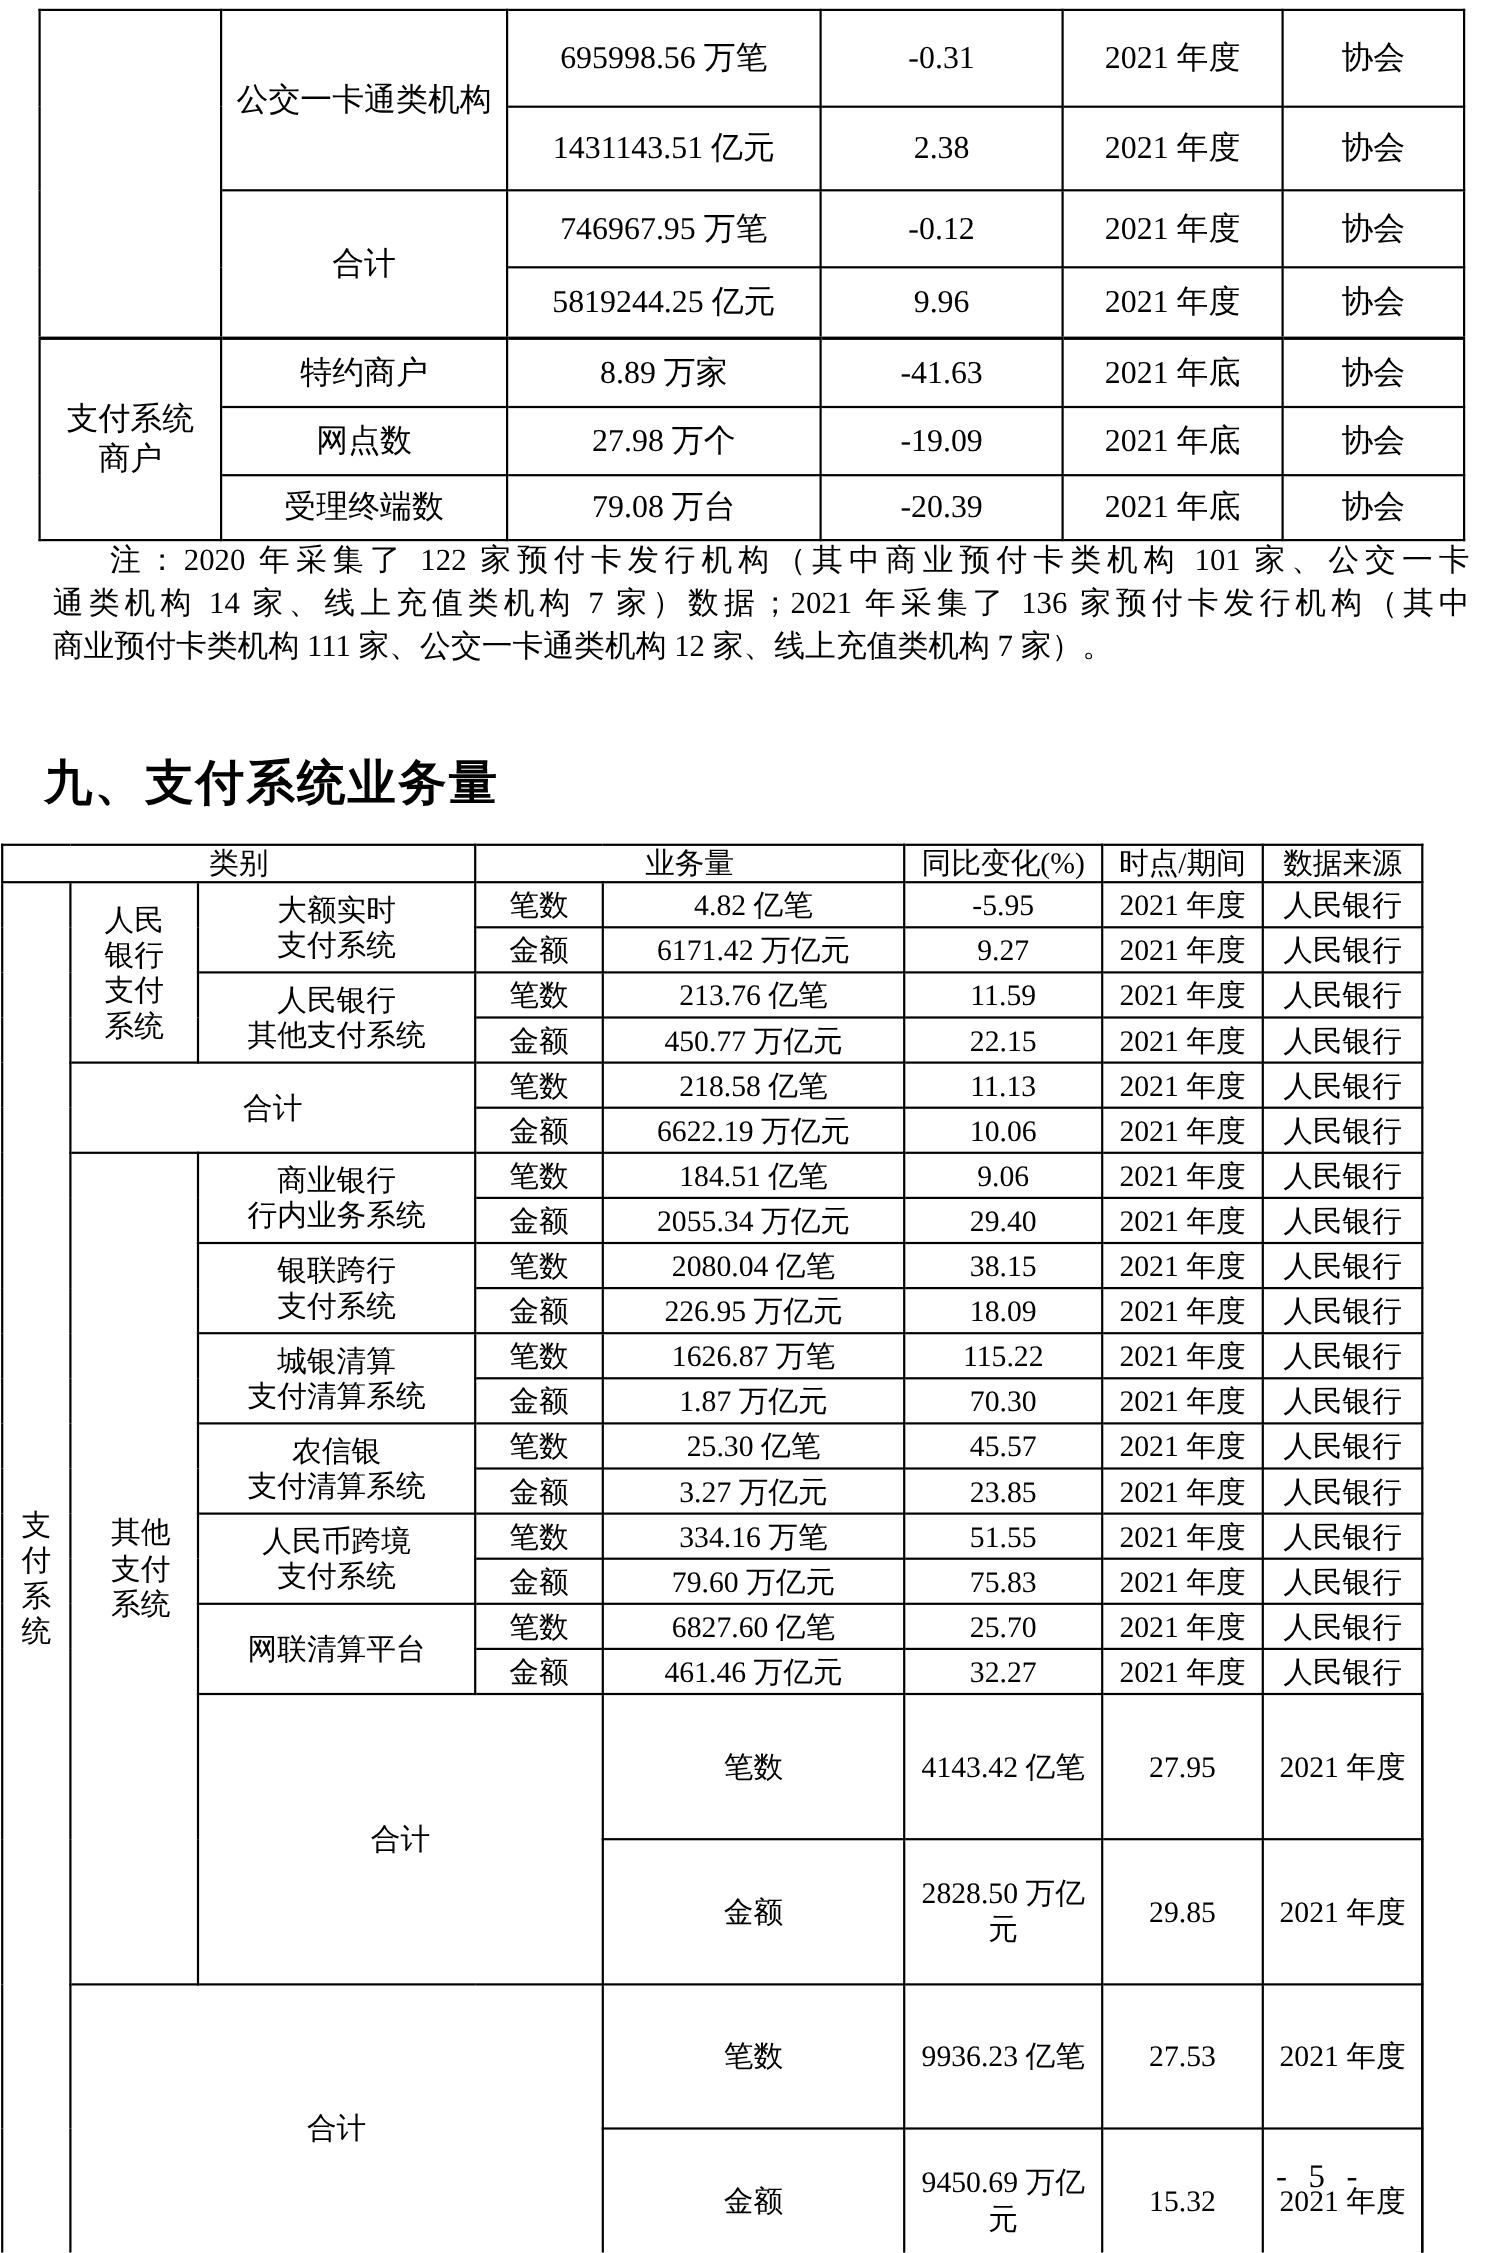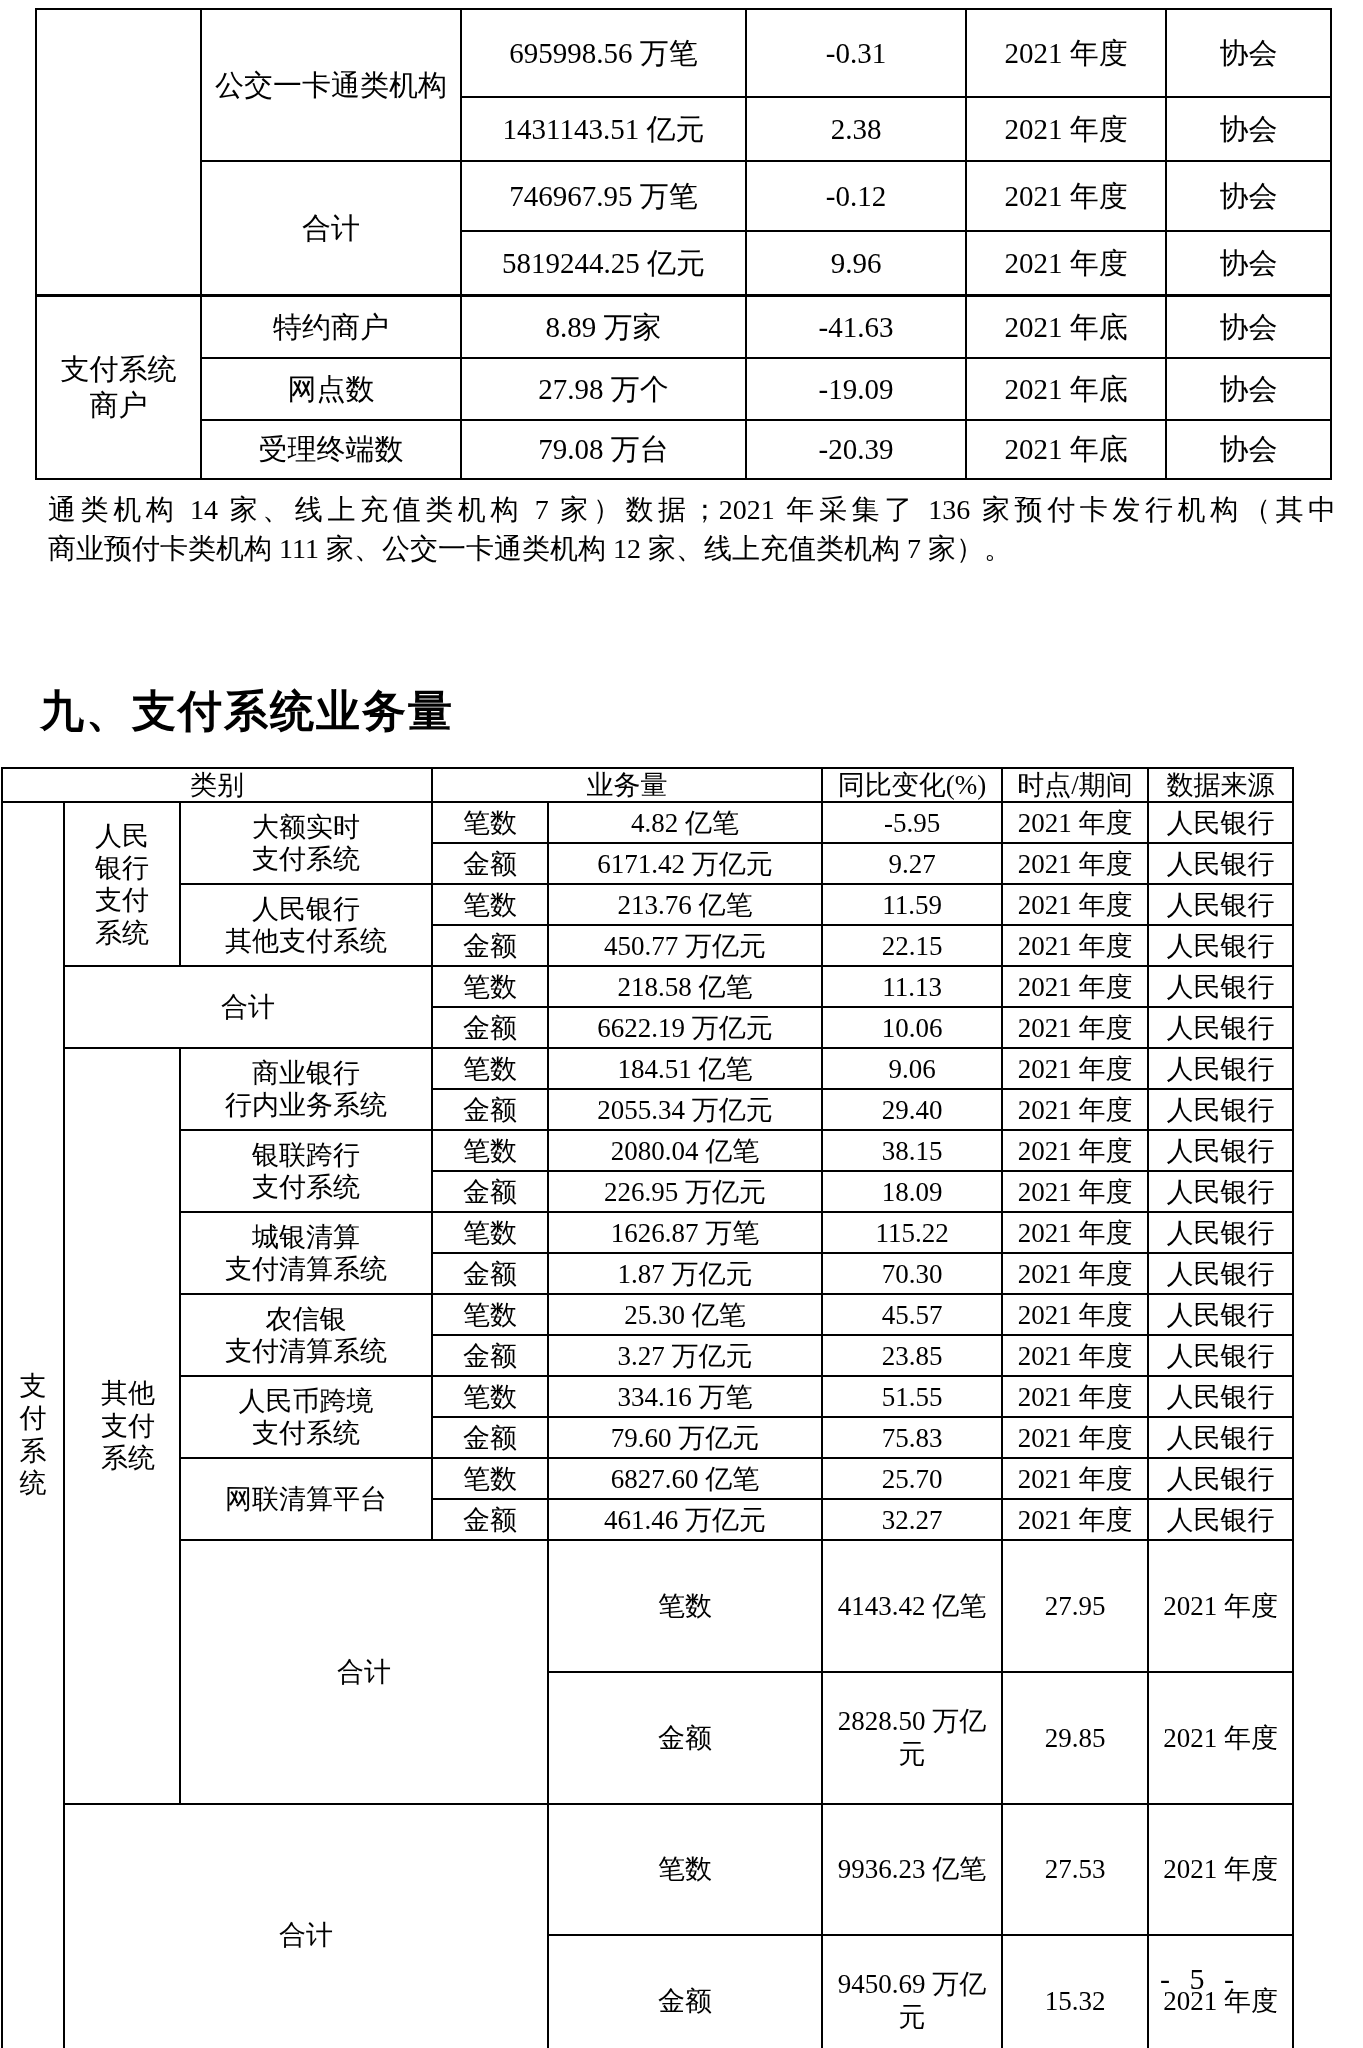--- a/index.html
+++ b/index.html
@@ -60,21 +60,21 @@
     </colgroup>
     <tbody>
         <tr style="height:88px">
       <td rowspan="4"></td>
       <td rowspan="2">公交一卡通类机构</td>
       <td>695998.56 万笔</td>
       <td>-0.31</td>
       <td>2021 年度</td>
       <td>协会</td>
     </tr>
-    <tr style="height:64px">
+    <tr style="height:76px">
       <td>1431143.51 亿元</td>
       <td>2.38</td>
       <td>2021 年度</td>
       <td>协会</td>
     </tr>
     <tr style="height:70px">
       <td rowspan="2">合计</td>
       <td>746967.95 万笔</td>
       <td>-0.12</td>
       <td>2021 年度</td>
@@ -106,20 +106,21 @@
       <td>受理终端数</td>
       <td>79.08 万台</td>
       <td>-20.39</td>
       <td>2021 年底</td>
       <td>协会</td>
     </tr>
   </tbody>
     </table>
 
   <div class="note">
+    <span class="note-line fill first">注：2020 年采集了 122 家预付卡发行机构（其中商业预付卡类机构 101 家、公交一卡</span>
     <span class="note-line fill">通类机构 14 家、线上充值类机构 7 家）数据；2021 年采集了 136 家预付卡发行机构（其中</span>
     <span class="note-line">商业预付卡类机构 111 家、公交一卡通类机构 12 家、线上充值类机构 7 家）。</span>
   </div>
 
   <div class="heading">九、支付系统业务量</div>
 
   <table class="big-table">
     <colgroup>
       <col style="width:62px">
         <col style="width:116px">

